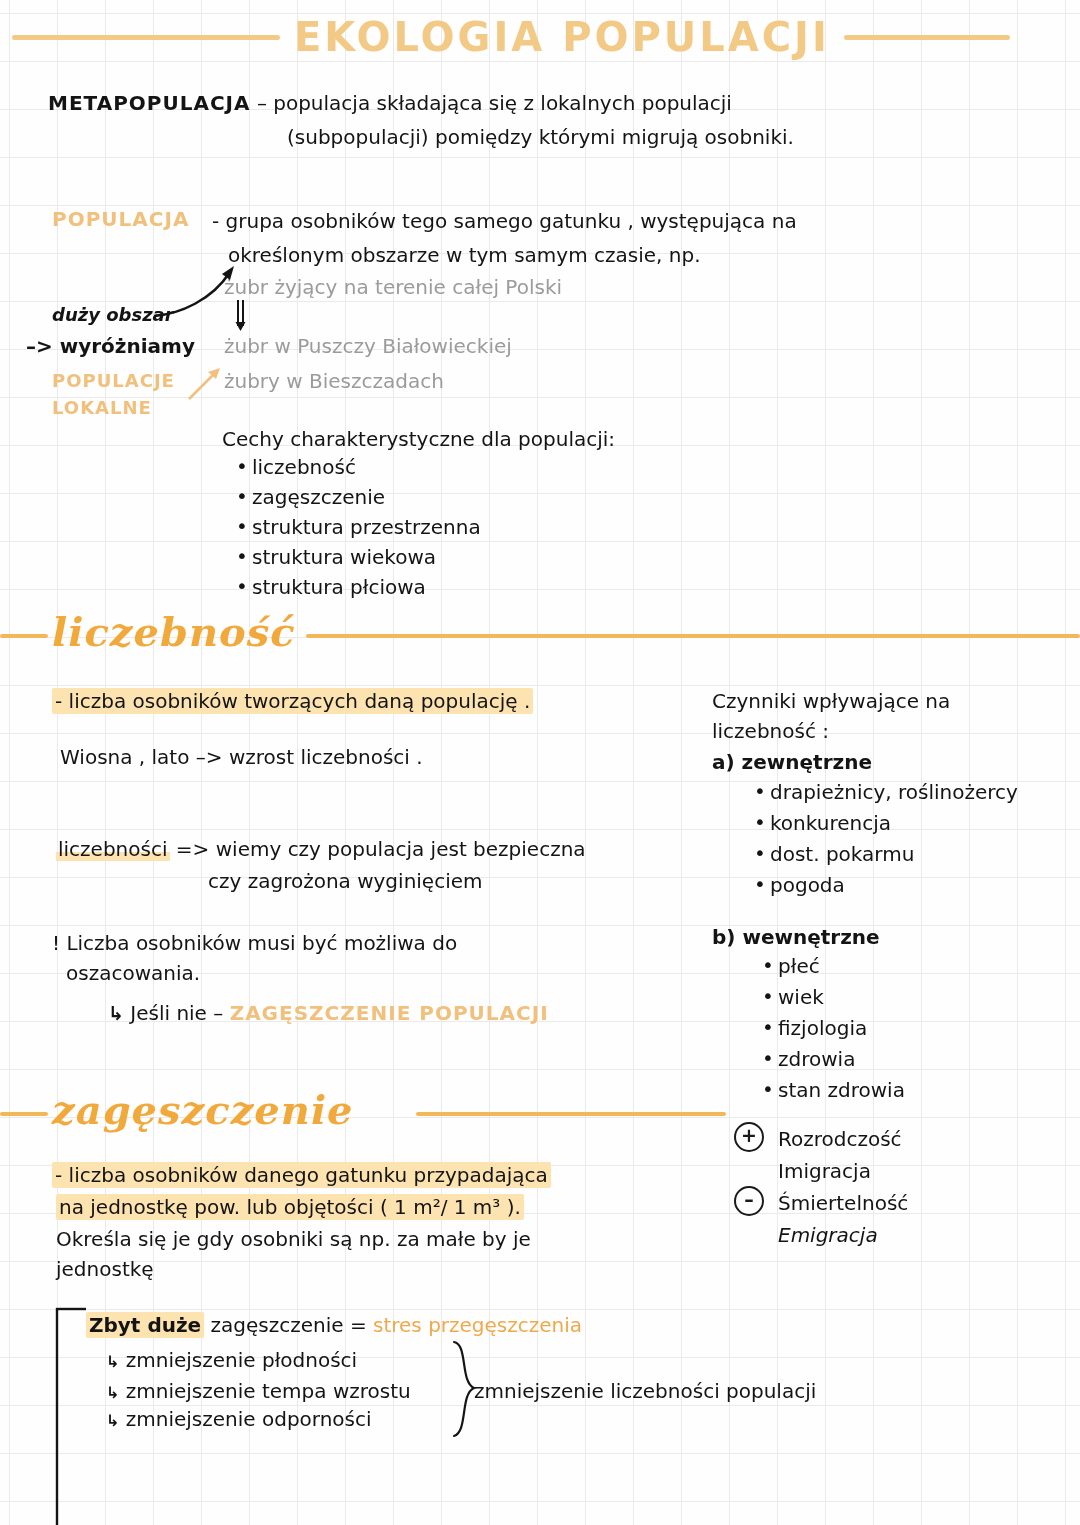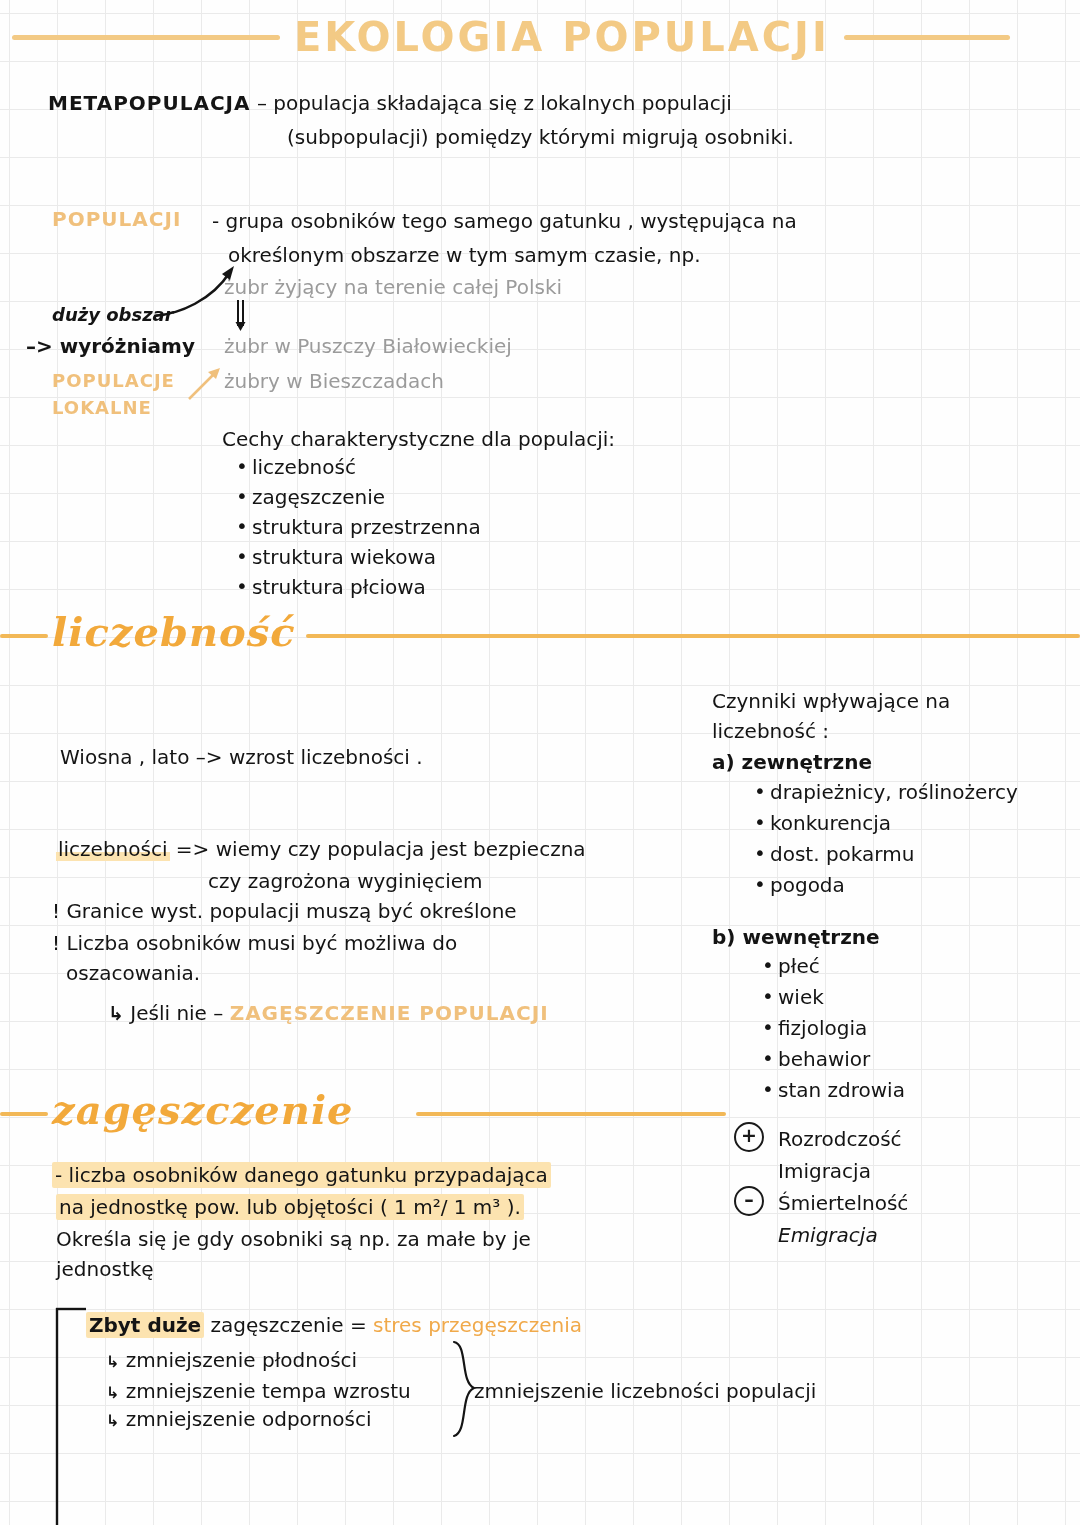--- a/index.html
+++ b/index.html
@@ -118,21 +118,21 @@
   </div>
 
   <div class="abs hand" style="top:88px; left:48px;">
     <span class="bold" style="letter-spacing:1px;">METAPOPULACJA</span>
     <span>–</span>
     <span>populacja składająca się  z  lokalnych  populacji</span>
   </div>
   <div class="abs hand" style="top:122px; left:287px;">(subpopulacji)  pomiędzy  którymi  migrują osobniki.</div>
 
   <div class="abs hand" style="top:204px; left:52px;">
-    <span class="gold bold" style="letter-spacing:1px;">POPULACJI</span>
+    <span class="gold bold" style="letter-spacing:1px;">POPULACJA</span>
   </div>
   <div class="abs hand" style="top:206px; left:212px;">
     <span>-</span>
     <span>grupa osobników  tego samego gatunku , występująca na</span>
   </div>
   <div class="abs hand" style="top:240px; left:228px;">określonym obszarze  w  tym  samym  czasie, np.</div>
 
   <div class="abs hand gray" style="top:272px; left:224px;">żubr żyjący na terenie całej Polski</div>
   <div class="abs hand gray" style="top:331px; left:224px;text-align:right;">żubr w Puszczy Białowieckiej</div>
   <div class="abs hand gray" style="top:366px; left:224px;">żubry w Bieszczadach</div>
@@ -167,30 +167,32 @@
     <li>zagęszczenie</li>
     <li>struktura  przestrzenna</li>
     <li>struktura  wiekowa</li>
     <li>struktura  płciowa</li>
   </ul>
 
   <div class="abs sec-rule" style="top:634px; left:0px; width:48px;"></div>
   <div class="abs script" style="top:608px; left:52px;">liczebność</div>
   <div class="abs sec-rule" style="top:634px; left:306px; width:774px;"></div>
 
+  <div class="abs hand" style="top:686px; left:52px;">
+    <span class="hl">- liczba osobników tworzących daną populację .</span>
+  </div>
 
   <div class="abs hand" style="top:742px; left:60px;">Wiosna , lato  –&gt;  wzrost liczebności .</div>
 
   <div class="abs hand" style="top:834px; left:56px;">
     <span class="hl-under">liczebności</span>
     <span>=&gt; wiemy czy populacja jest bezpieczna</span>
   </div>
   <div class="abs hand" style="top:866px; left:208px;">czy zagrożona wyginięciem</div>
 
-  <div class="abs hand" style="top:896px; left:52px;">! Granice wyst. populacji muszą być  określone</div>
   <div class="abs hand" style="top:928px; left:52px;">! Liczba osobników musi być  możliwa  do</div>
   <div class="abs hand" style="top:958px; left:66px;">oszacowania.</div>
 
   <div class="abs hand" style="top:998px; left:108px;">
     <span class="arrow-sub">↳</span>
     <span>Jeśli nie –</span>
     <span class="gold bold" style="letter-spacing:1px;">ZAGĘSZCZENIE  POPULACJI</span>
   </div>
 
   <div class="abs hand" style="top:686px; left:712px;">Czynniki  wpływające  na</div>
@@ -202,21 +204,21 @@
     <li>konkurencja</li>
     <li>dost. pokarmu</li>
     <li>pogoda</li>
   </ul>
 
   <div class="abs hand bold" style="top:922px; left:712px;">b) wewnętrzne</div>
   <ul class="abs dots hand" style="top:951px; left:760px; line-height:31px;">
     <li>płeć</li>
     <li>wiek</li>
     <li>fizjologia</li>
-    <li>behawior</li>
+    <li>zdrowia</li>
     <li>stan zdrowia</li>
   </ul>
 
   <div class="abs" style="top:1122px; left:734px;">
     <span class="circ">+</span>
   </div>
   <div class="abs hand" style="top:1124px; left:778px;">Rozrodczość</div>
   <div class="abs hand" style="top:1156px; left:778px;">Imigracja</div>
 
   <div class="abs" style="top:1186px; left:734px;">

